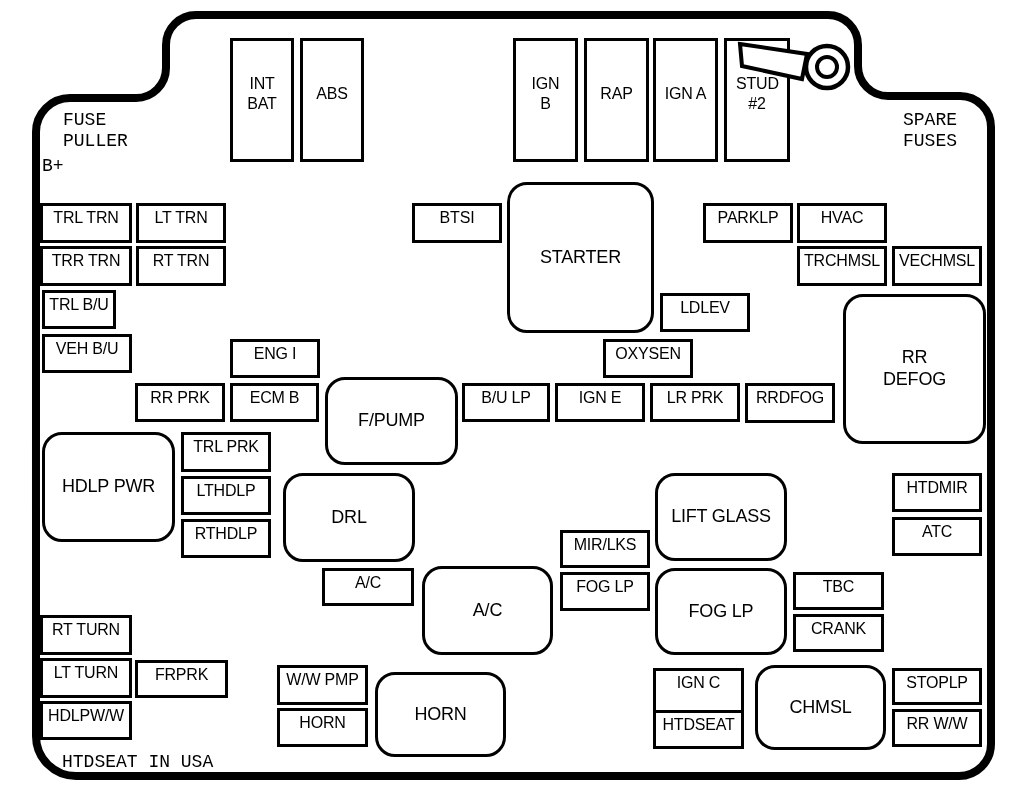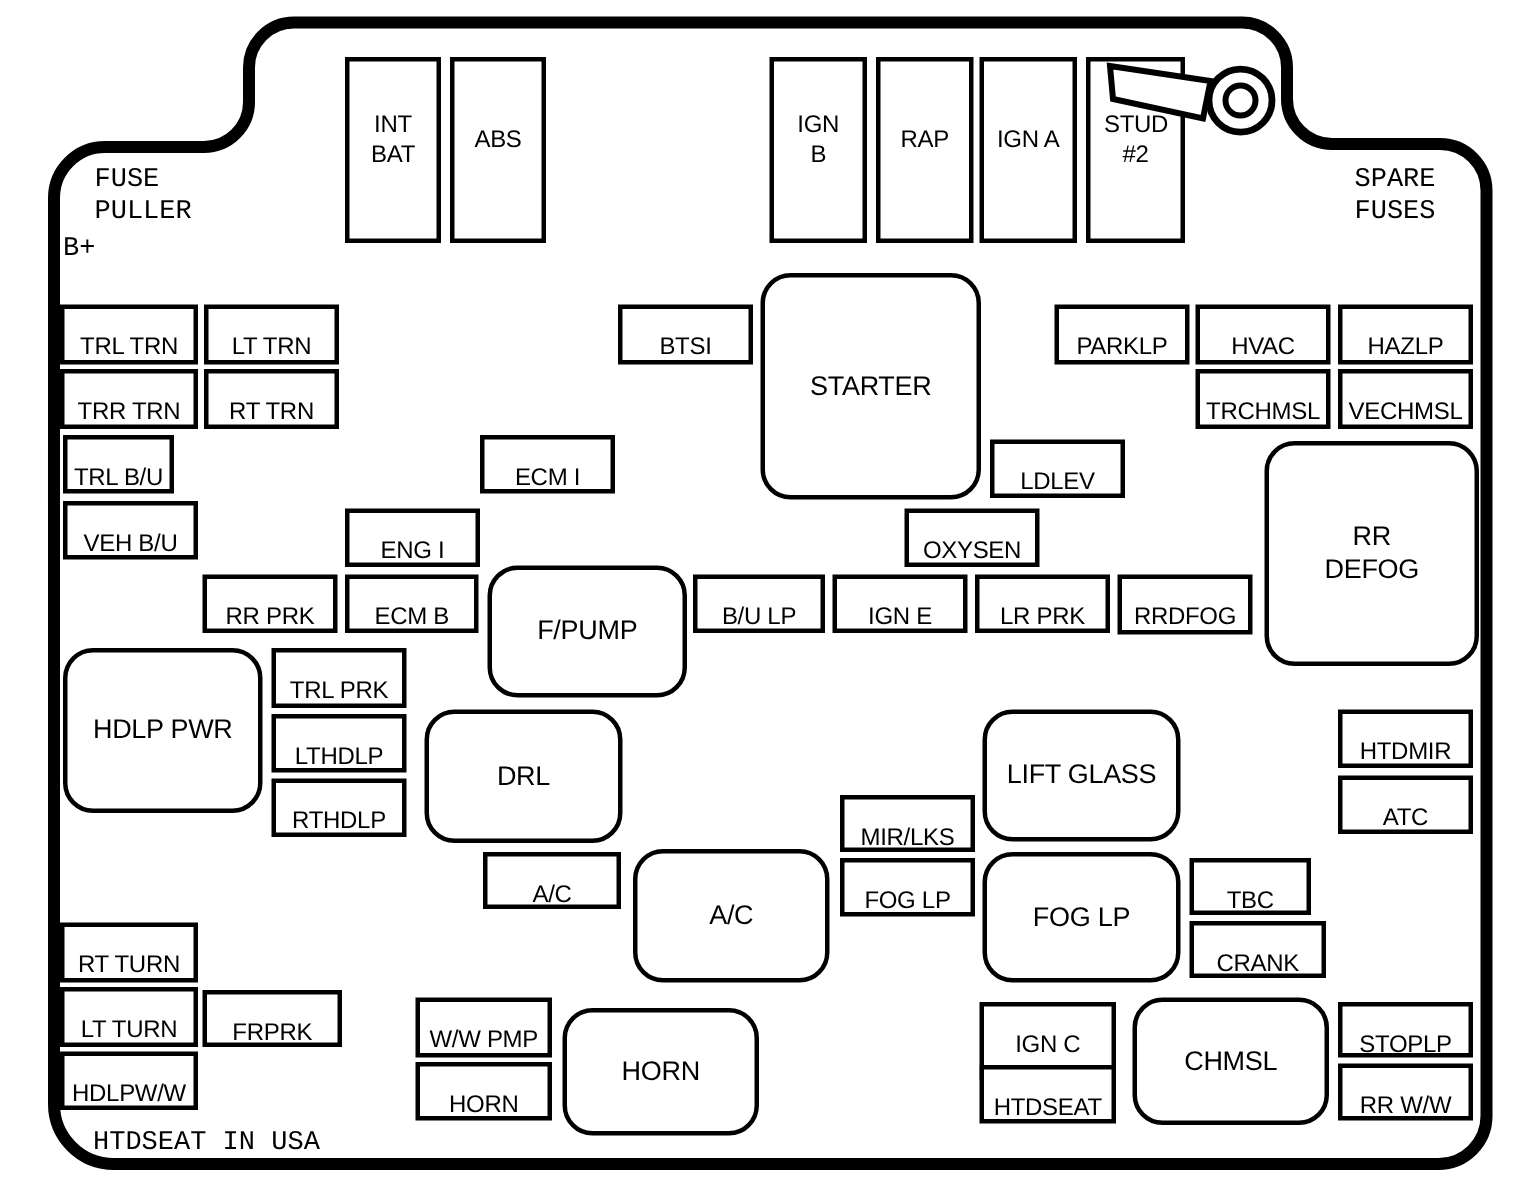--- a/index.html
+++ b/index.html
@@ -5,21 +5,21 @@
   html,body{margin:0;padding:0;background:#ffffff;}
   #stage{
     position:relative;width:1024px;height:800px;background:#ffffff;overflow:hidden;
     font-family:"Liberation Sans","DejaVu Sans",sans-serif;color:#000;
   }
   .shell-svg{position:absolute;left:0;top:0;z-index:0;}
   .icon-svg{position:absolute;left:0;top:0;z-index:3;pointer-events:none;}
   .fuse{
     position:absolute;box-sizing:border-box;border:3px solid #000;background:#fff;
     display:flex;justify-content:center;align-items:flex-start;
-    padding-top:16px;font-size:16px;line-height:1.22;text-align:center;
+    padding-top:2px;font-size:16px;line-height:1.22;text-align:center;
     white-space:nowrap;z-index:1;letter-spacing:-0.2px;
   }
   .fuse.tall{align-items:center;padding:0 0 12px 0;}
   .fuse.tall span{white-space:normal;max-width:42px;}
   .fuse.round{border-radius:20px;align-items:center;padding:0;font-size:18px;text-align:center;}
   .fuse.round.wrap2 span{white-space:normal;max-width:78px;}
   .corner{position:absolute;font-size:18px;line-height:1.18;z-index:2;letter-spacing:0;font-family:Liberation Mono, monospace;}
 </style>
 </head>
 <body>
@@ -65,23 +65,20 @@
     </div>
   <div class="fuse" style="left:412px;top:203px;width:90px;height:40px">
       <span>BTSI</span>
     </div>
   <div class="fuse" style="left:703px;top:203px;width:90px;height:40px">
       <span>PARKLP</span>
     </div>
   <div class="fuse" style="left:797px;top:203px;width:90px;height:40px">
       <span>HVAC</span>
     </div>
-  <div class="fuse" style="left:892px;top:203px;width:90px;height:40px">
-      <span>HAZLP</span>
-    </div>
 
   <div class="fuse" style="left:40px;top:246px;width:92px;height:40px">
       <span>TRR TRN</span>
     </div>
   <div class="fuse" style="left:136px;top:246px;width:90px;height:40px">
       <span>RT TRN</span>
     </div>
   <div class="fuse" style="left:797px;top:246px;width:90px;height:40px">
       <span>TRCHMSL</span>
     </div>
@@ -89,23 +86,20 @@
       <span>VECHMSL</span>
     </div>
 
   <div class="fuse round" style="left:507px;top:182px;width:147px;height:151px">
       <span>STARTER</span>
     </div>
 
   <div class="fuse" style="left:42px;top:290px;width:74px;height:39px">
       <span>TRL B/U</span>
     </div>
-  <div class="fuse" style="left:320px;top:290px;width:90px;height:39px">
-      <span>ECM I</span>
-    </div>
   <div class="fuse" style="left:660px;top:293px;width:90px;height:39px">
       <span>LDLEV</span>
     </div>
 
   <div class="fuse" style="left:42px;top:334px;width:90px;height:39px">
       <span>VEH B/U</span>
     </div>
   <div class="fuse" style="left:230px;top:339px;width:90px;height:39px">
       <span>ENG I</span>
     </div>
@@ -174,21 +168,21 @@
     </div>
   <div class="fuse" style="left:322px;top:568px;width:92px;height:38px">
       <span>A/C</span>
     </div>
   <div class="fuse round" style="left:422px;top:566px;width:131px;height:89px">
       <span>A/C</span>
     </div>
   <div class="fuse round" style="left:655px;top:568px;width:132px;height:87px">
       <span>FOG LP</span>
     </div>
-  <div class="fuse" style="left:793px;top:572px;width:81px;height:38px">
+  <div class="fuse" style="left:793px;top:572px;width:91px;height:38px">
       <span>TBC</span>
     </div>
   <div class="fuse" style="left:793px;top:614px;width:91px;height:38px">
       <span>CRANK</span>
     </div>
 
   <div class="fuse" style="left:40px;top:615px;width:92px;height:40px">
       <span>RT TURN</span>
     </div>
   <div class="fuse" style="left:40px;top:658px;width:92px;height:40px">

